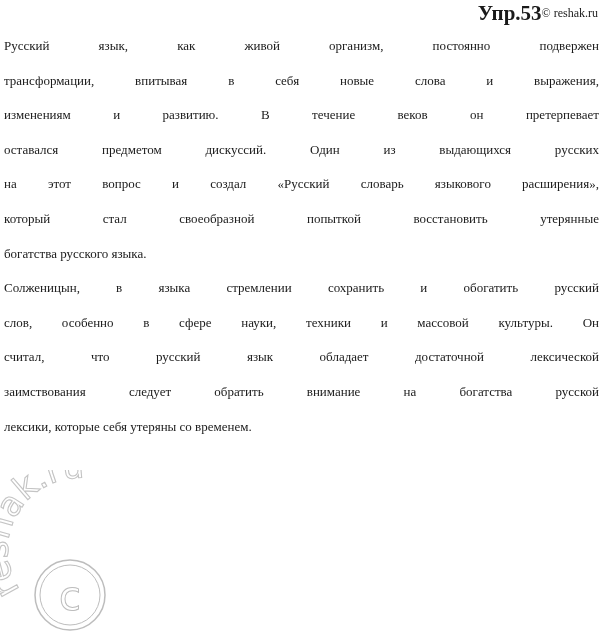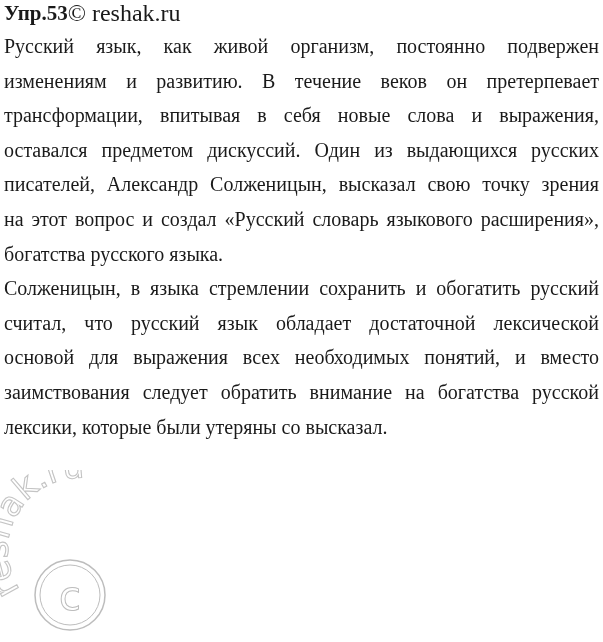--- a/index.html
+++ b/index.html
@@ -1,52 +1,52 @@
 <!DOCTYPE html>
 <html><head>
   <meta charset="utf-8">
   <style>
     html, body { margin: 0; padding: 0; background: #ffffff; }
     body { width: 603px; height: 642px; position: relative; overflow: hidden;
       font-family: "Liberation Serif", "DejaVu Serif", serif; color: #1a1a1a; }
     .header { position: absolute; left: 4px; right: 5px; top: 0; height: 28px;
-      display: flex; justify-content: flex-start; align-items: flex-start; }
+      display: flex; justify-content: flex-end; align-items: flex-start; }
     .title { font-weight: bold; font-size: 21px; line-height: 26px; }
-    .copyright { font-size: 24px; line-height: 26px; }
+    .copyright { font-size: 12px; line-height: 26px; }
     .body-text { position: absolute; left: 4px; top: 29px; width: 595px;
-      font-size: 20px; line-height: 34.6px; }
+      font-size: 13px; line-height: 34.6px; }
     .para { margin: 0; text-align: justify; text-align-last: left; }
     .line { display: block; text-align: justify; text-align-last: justify; white-space: nowrap; height: 34.6px; }
     .line.last { text-align-last: left; font-family: Liberation Serif, serif; }
     .watermark { position: absolute; left: 0; top: 470px; width: 200px; height: 172px; pointer-events: none; }
   </style>
 </head>
 <body>
 
 <div class="header">
   <span class="title">Упр.53</span>
   <span class="copyright">© reshak.ru</span>
 </div>
 
 <div class="body-text">
   <div class="para">
     <span class="line">Русский язык, как живой организм, постоянно подвержен</span>
+    <span class="line">трансформации, впитывая в себя новые слова и выражения,</span>
     <span class="line">изменениям и развитию. В течение веков он претерпевает</span>
-    <span class="line">трансформации, впитывая в себя новые слова и выражения,</span>
     <span class="line">оставался предметом дискуссий. Один из выдающихся русских</span>
-    <span class="line">писателей, Александр Солженицын, высказал свою точку зрения</span>
     <span class="line">на этот вопрос и создал «Русский словарь языкового расширения»,</span>
+    <span class="line">который стал своеобразной попыткой восстановить утерянные</span>
     <span class="line last">богатства русского языка.</span>
   </div>
   <div class="para">
     <span class="line">Солженицын, в языка стремлении сохранить и обогатить русский</span>
+    <span class="line">слов, особенно в сфере науки, техники и массовой культуры. Он</span>
     <span class="line">считал, что русский язык обладает достаточной лексической</span>
-    <span class="line">основой для выражения всех необходимых понятий, и вместо</span>
     <span class="line">заимствования следует обратить внимание на богатства русской</span>
-    <span class="line last">лексики, которые были утеряны со высказал.</span>
+    <span class="line last">лексики, которые себя утеряны со временем.</span>
   </div>
 </div>
 
 <svg class="watermark" viewBox="0 0 200 172">
   <defs>
     <path id="wm-arc" d="M 20 120 A 70 70 0 0 1 140 40"></path>
   </defs>
   <circle cx="70" cy="125" r="35" fill="none" stroke="#bdbdbd" stroke-width="1.5"></circle>
   <circle cx="70" cy="125" r="30" fill="none" stroke="#bdbdbd" stroke-width="1"></circle>
   <text x="70" y="140" text-anchor="middle" font-family="DejaVu Sans, sans-serif" font-size="40" fill="none" stroke="#bdbdbd" stroke-width="1">c</text>

